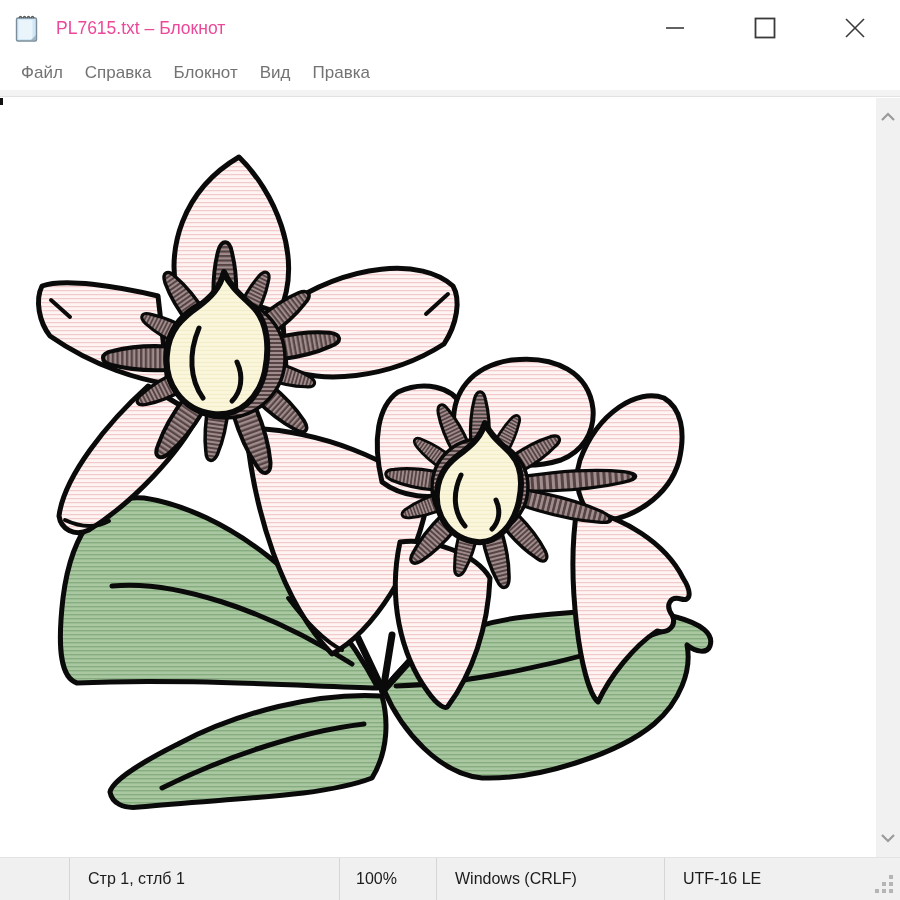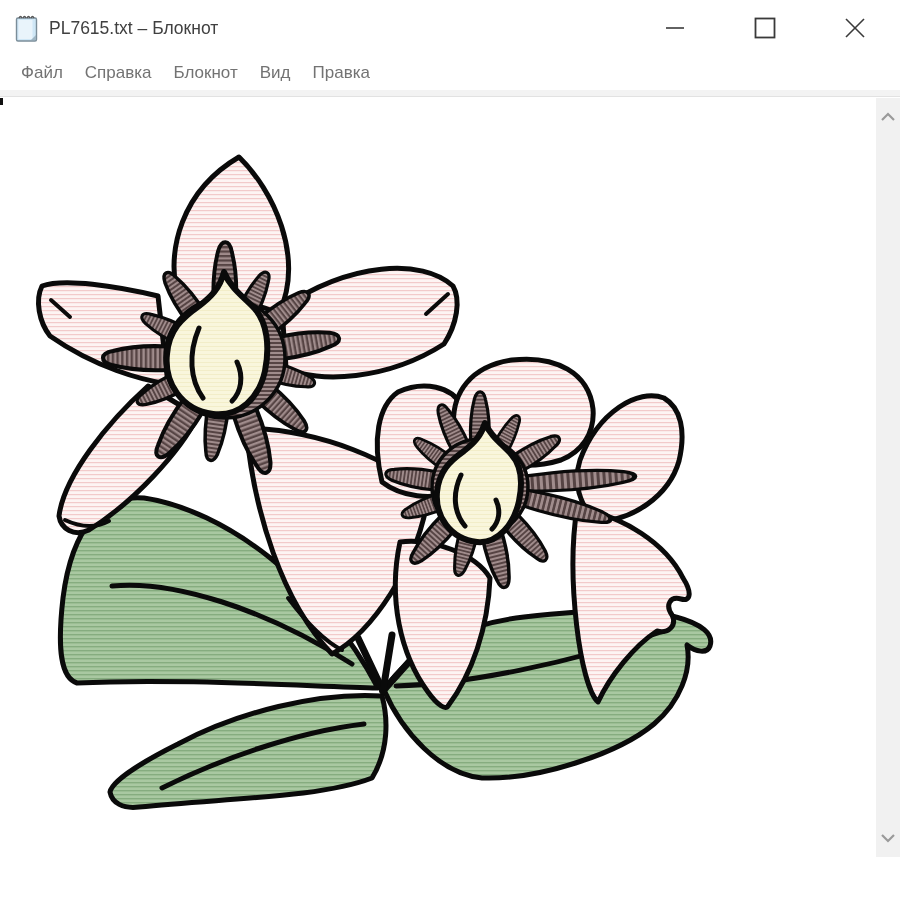--- a/index.html
+++ b/index.html
@@ -1,21 +1,21 @@
 <!DOCTYPE html>
 <html><head>
 <meta charset="utf-8">
 <style>
   html,body{margin:0;padding:0;width:900px;height:900px;background:#fff;overflow:hidden;
     font-family:"Liberation Sans",sans-serif;-webkit-font-smoothing:antialiased;}
   .window{position:relative;width:900px;height:900px;background:#fff;}
   
   .titlebar{position:absolute;left:0;top:0;width:900px;height:56px;background:#fff;display:flex;align-items:center;}
   .appicon{margin-left:13px;width:27px;height:29px;flex:0 0 auto;}
-  .title{margin-left:9px;font-size:17.5px;color:#404040;white-space:nowrap;}
+  .title{margin-left:16px;font-size:17.5px;color:#ec4899;white-space:nowrap;}
   .winbtns{position:absolute;right:0;top:0;height:56px;display:flex;}
   .winbtn{width:90px;height:56px;display:flex;align-items:center;justify-content:center;background:#fff;}
   
   .menubar{position:absolute;left:0;top:56px;width:900px;height:34px;background:#fff;display:flex;align-items:center;padding-left:10px;box-sizing:border-box;}
   .menuitem{font-size:17px;color:#737373;padding:0 11px;line-height:34px;}
   .menustrip{position:absolute;left:0;top:90px;width:900px;height:7px;background:#f3f3f3;border-bottom:1px solid #e2e2e2;box-sizing:border-box;}
   
   .editor{position:absolute;left:0;top:98px;width:876px;height:759px;background:#fff;}
   .caret{position:absolute;left:0;top:0;width:3px;height:7px;background:#111;}
   .art{position:absolute;left:20px;top:32px;}
@@ -203,14 +203,31 @@
           <polyline points="2,8 8,2 14,8" fill="none" stroke="#9a9a9a" stroke-width="2.2"></polyline>
         </svg>
     </div>
     <div class="varrow down">
       <svg width="16" height="10" viewBox="0 0 16 10">
           <polyline points="2,2 8,8 14,2" fill="none" stroke="#9a9a9a" stroke-width="2.2"></polyline>
         </svg>
     </div>
   </div>
 
+  <div class="statusbar">
+    <div class="scell c0"></div>
+    <div class="scell c1">Стр 1, стлб 1</div>
+    <div class="scell c2">100%</div>
+    <div class="scell c3">Windows (CRLF)</div>
+    <div class="scell c4">UTF-16 LE</div>
+    <svg class="grip" viewBox="0 0 22 22">
+      <g fill="#b5b5b5">
+        <rect x="15" y="1" width="4" height="4"></rect>
+        <rect x="8" y="8" width="4" height="4"></rect>
+          <rect x="15" y="8" width="4" height="4"></rect>
+        <rect x="1" y="15" width="4" height="4"></rect>
+          <rect x="8" y="15" width="4" height="4"></rect>
+          <rect x="15" y="15" width="4" height="4"></rect>
+      </g>
+    </svg>
+  </div>
 
 </div>
 
 </body></html>

